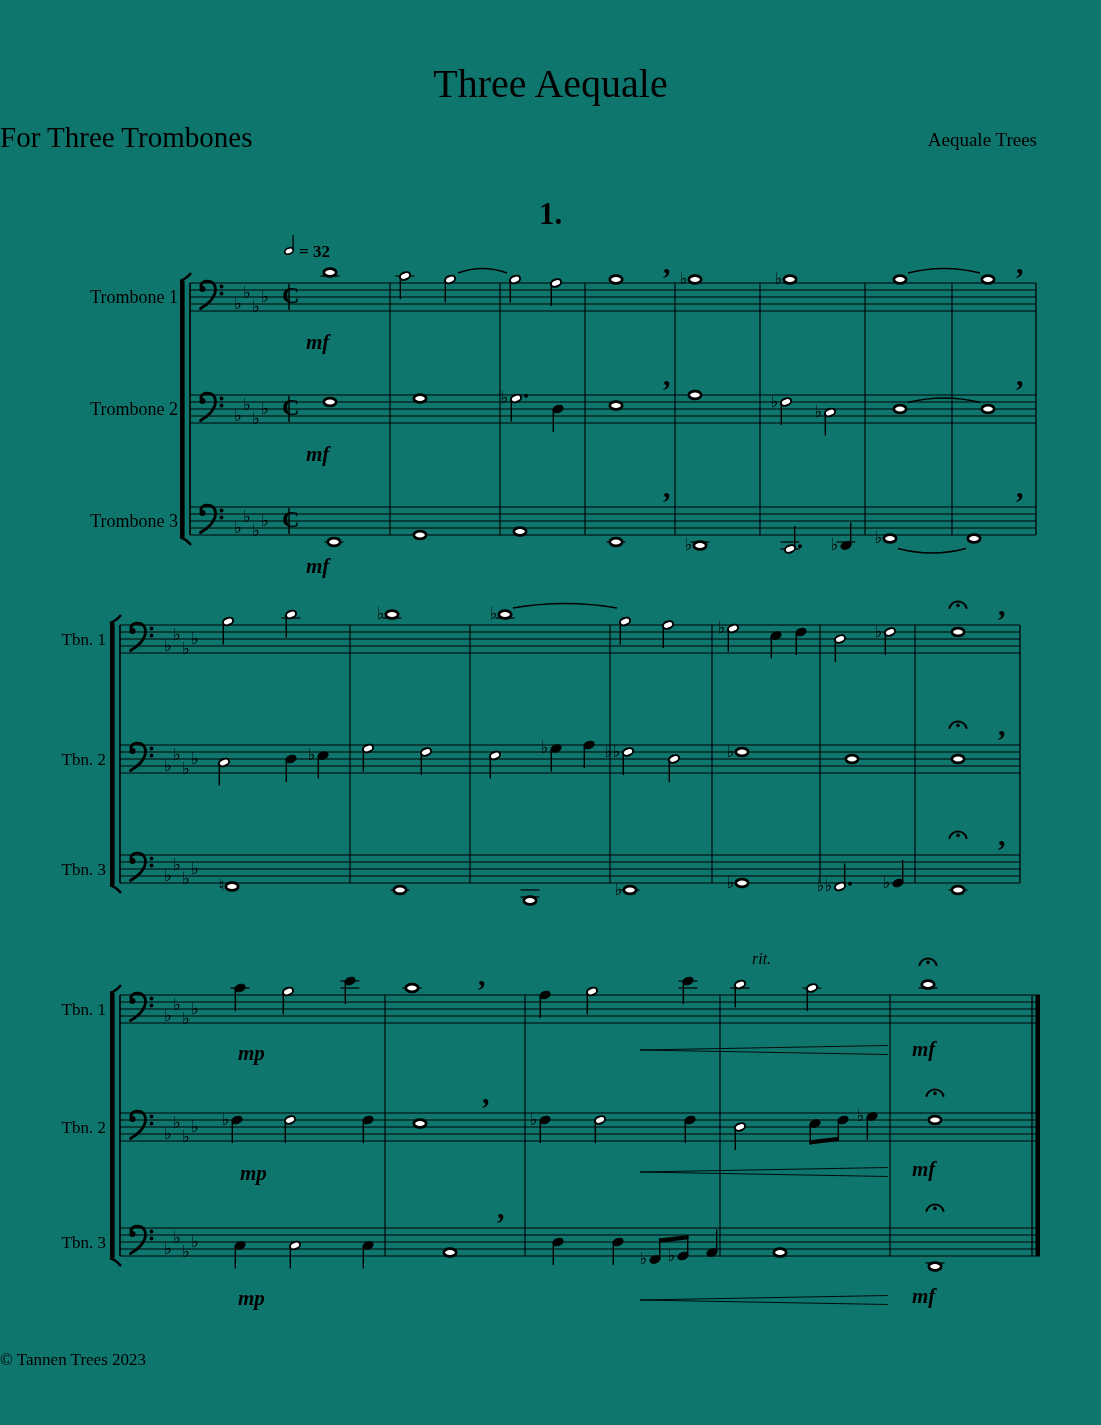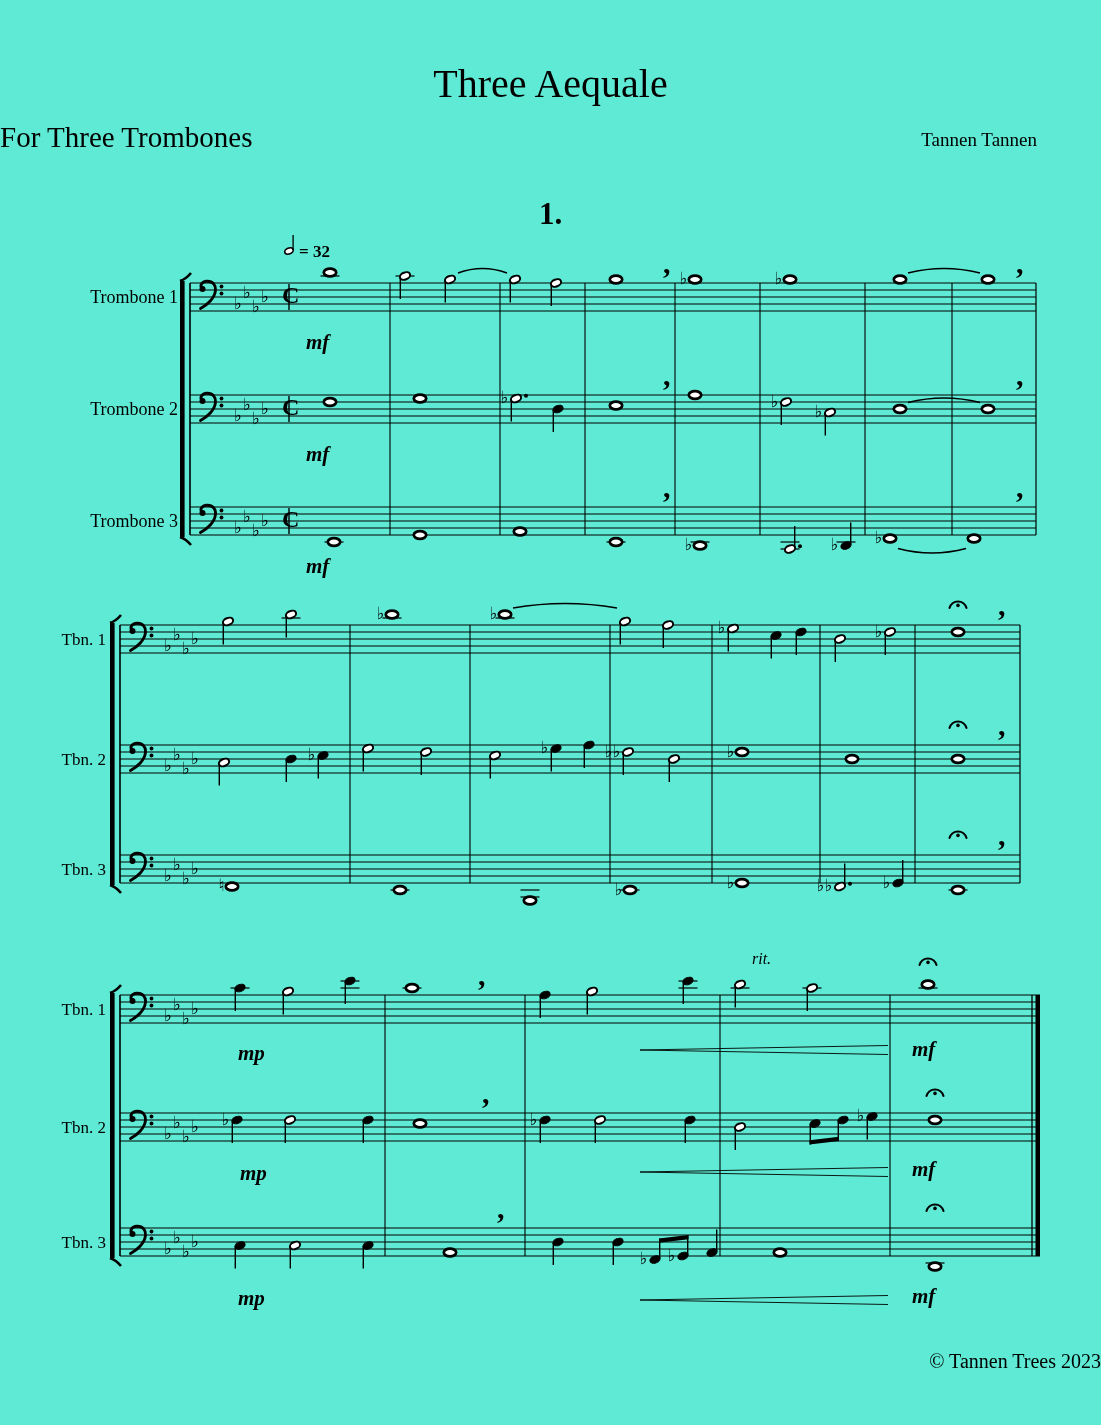--- a/index.html
+++ b/index.html
@@ -1,34 +1,34 @@
 <!DOCTYPE html>
 <html><head>
 <meta charset="utf-8">
 <style>
   html,body{margin:0;padding:0;background:#888;}
   #page{
-    position:relative;width:1101px;height:1425px;background:#5eead4;
+    position:relative;width:1101px;height:1425px;background:#0f766e;
     font-family:"Liberation Serif", serif;color:#000;overflow:hidden;margin:0 auto;
   }
   .abs{position:absolute;}
   #title{top:60px;left:0;right:0;text-align:center;font-size:40px;}
   #subtitle{top:121px;left:0;right:0;text-align:left;font-size:29px;}
   #composer{top:129px;right:64px;font-size:19px;}
   #movement{top:196px;left:0;right:0;text-align:center;font-size:31px;font-weight:bold;}
-  #footer{top:1350px;left:0;right:0;text-align:right;font-size:20px;}
+  #footer{top:1350px;left:0;right:0;text-align:left;font-size:17px;}
   #score-svg{position:absolute;top:0;left:0;}
 </style>
 </head>
 <body>
 
 <div id="page">
   <div class="abs" id="title">Three Aequale</div>
   <div class="abs" id="subtitle">For Three Trombones</div>
-  <div class="abs" id="composer">Tannen Tannen</div>
+  <div class="abs" id="composer">Aequale Trees</div>
   <div class="abs" id="movement">1.</div>
   <svg id="score-svg" width="1101" height="1425" viewBox="0 0 1101 1425">
       <ellipse cx="289" cy="251" rx="4.4" ry="3" fill="#fff" stroke="#000" stroke-width="1.7" transform="rotate(-21 289 251)"></ellipse>
       <line x1="293.1" y1="250" x2="293.1" y2="235" stroke="#000" stroke-width="1.3"></line>
       <text x="299" y="257" font-size="17" fill="#000" font-family="&quot;Liberation Serif&quot;, serif" font-weight="bold">= 32</text>
       <rect x="180" y="281" width="4.6" height="256" fill="#000"></rect>
       <path d="M 180 281 Q 186 279 191 273" fill="none" stroke="#000" stroke-width="2.6"></path>
       <path d="M 180 537 Q 186 539 191 545" fill="none" stroke="#000" stroke-width="2.6"></path>
       <line x1="190" y1="283" x2="190" y2="535" stroke="#000" stroke-width="1.6"></line>
       <line x1="390" y1="283" x2="390" y2="535" stroke="#000" stroke-width="1.1"></line>

